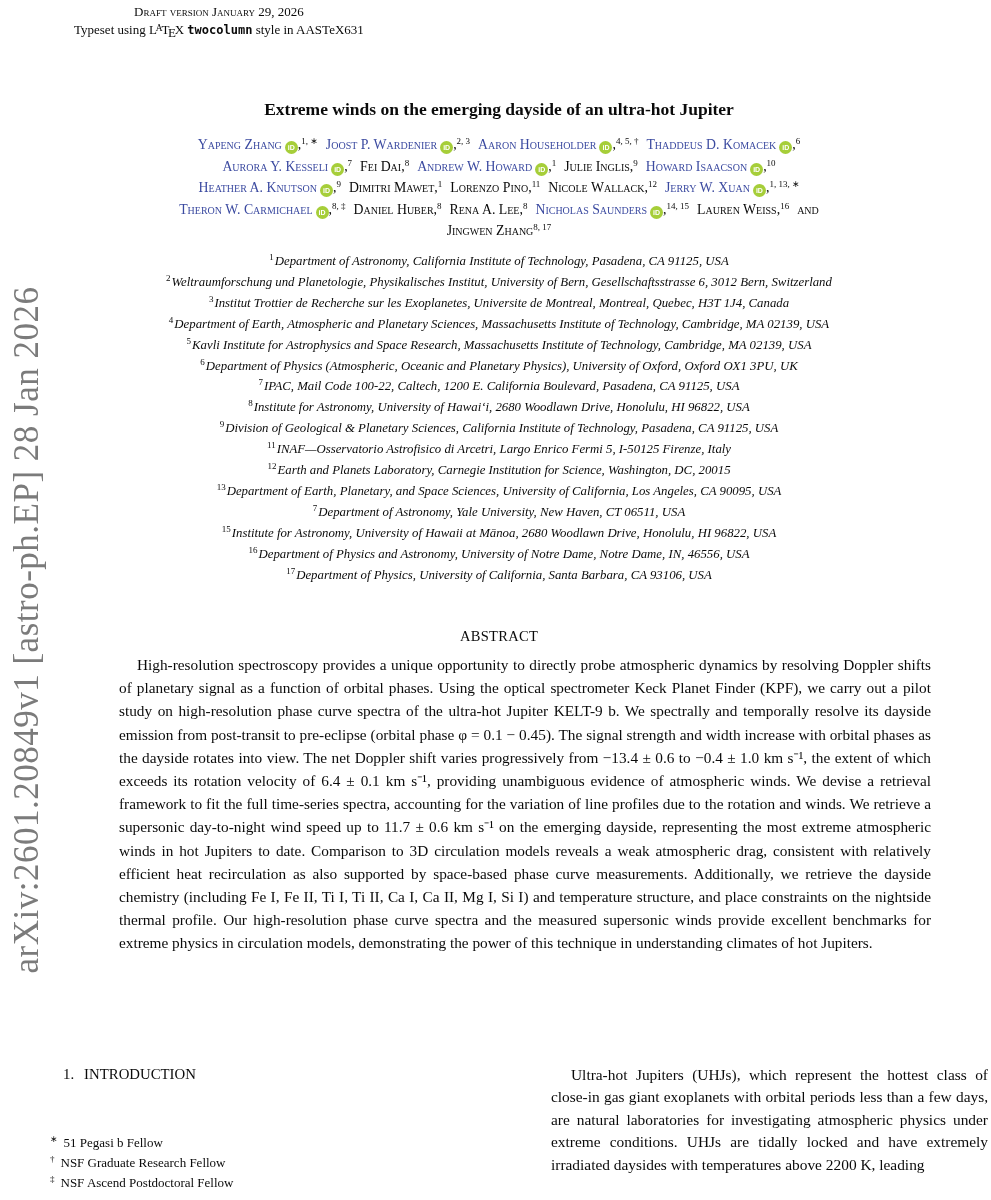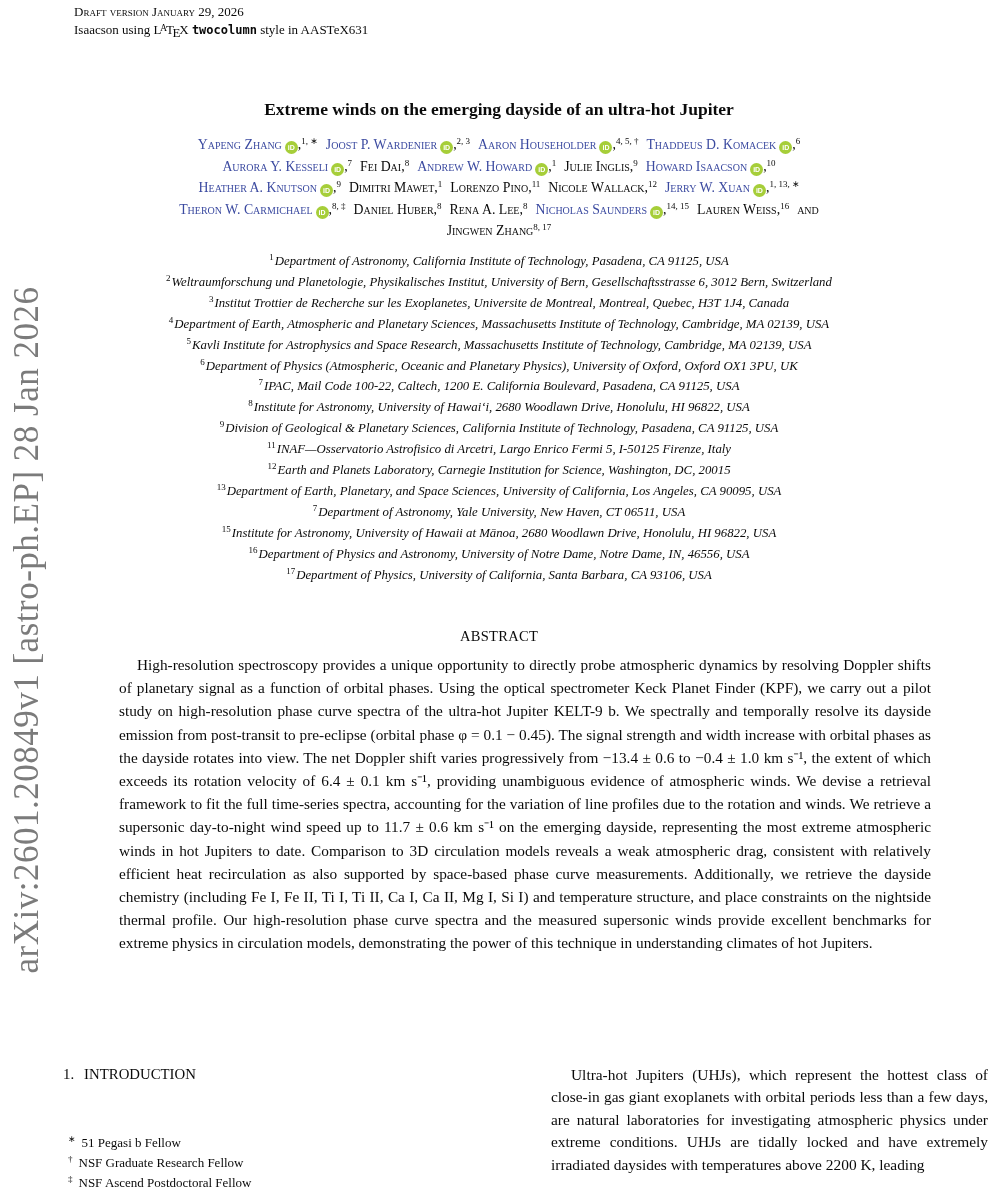--- a/index.html
+++ b/index.html
@@ -8,21 +8,21 @@
     overflow:hidden;font-family:"Liberation Serif",serif;color:#0a0a0a;
   }
   
   .arxiv-side{
     position:absolute;top:630px;left:27px;
     transform:translate(-50%,-50%) rotate(-90deg);
     white-space:nowrap;font-size:35px;color:#7b7b7b;
     font-family:"Liberation Serif",serif;letter-spacing:0.5px;
   }
   
-  .doc-header{position:absolute;top:3px;left:74px;font-size:13px;line-height:17px;}
+  .doc-header{position:absolute;top:3px;left:74px;font-size:13px;line-height:17px;text-align:center;}
   .smallcaps{font-variant:small-caps;}
   .latex-logo span{display:inline-block;}
   .lx-a{font-size:0.72em;vertical-align:0.32em;margin:0 -0.12em;}
   .lx-e{vertical-align:-0.21em;margin:0 -0.1em;}
   .tt-bold{font-family:"DejaVu Sans Mono",monospace;font-weight:bold;font-size:12px;}
   
   .title{
     position:absolute;top:99px;left:63px;width:872px;text-align:center;
     font-weight:bold;font-size:17.5px;
   }
@@ -54,39 +54,39 @@
     font-size:14.5px;letter-spacing:0.3px;
   }
   .abstract{
     position:absolute;top:653px;left:119px;width:812px;
     font-size:15.3px;line-height:23.2px;text-align:justify;text-indent:18px;
   }
   
   .col-left{position:absolute;top:1066px;left:63px;width:437px;}
   .section-heading{font-size:14.8px;}
   .section-number{margin-right:10px;}
-  .footnotes{position:absolute;top:1133px;left:68px;width:437px;font-size:13px;line-height:20px;}
+  .footnotes{position:absolute;top:1133px;left:50px;width:437px;font-size:13px;line-height:20px;}
   .footnote{white-space:nowrap;}
   .fn-marker{margin-right:6px;}
   .col-right{
     position:absolute;top:1064px;left:551px;width:437px;
     font-size:15.4px;line-height:22.4px;text-align:justify;text-indent:20px;
   }
 </style>
 </head>
 <body>
 
 <div class="page">
 
   <div class="arxiv-side">arXiv:2601.20849v1  [astro-ph.EP]  28 Jan 2026</div>
 
   <div class="doc-header">
     <div class="smallcaps">Draft version January 29, 2026</div>
     <div>
-      <span>Isaacson using</span>
+      <span>Typeset using</span>
       <span class="latex-logo"><span>L</span><span class="lx-a">A</span><span>T</span><span class="lx-e">E</span><span>X</span></span>
       <span class="tt-bold">twocolumn</span>
       <span>style in AASTeX631</span>
     </div>
   </div>
 
   <div class="title">Extreme winds on the emerging dayside of an ultra-hot Jupiter</div>
 
   <div class="author-block">
       <div class="author-line"><span class="author"><span class="author-name linked">Yapeng Zhang</span><span class="orcid-icon">iD</span>,<span class="author-sup">1, ∗</span></span><span class="author"><span class="author-name linked">Joost P. Wardenier</span><span class="orcid-icon">iD</span>,<span class="author-sup">2, 3</span></span><span class="author"><span class="author-name linked">Aaron Householder</span><span class="orcid-icon">iD</span>,<span class="author-sup">4, 5, †</span></span><span class="author"><span class="author-name linked">Thaddeus D. Komacek</span><span class="orcid-icon">iD</span>,<span class="author-sup">6</span></span></div>

